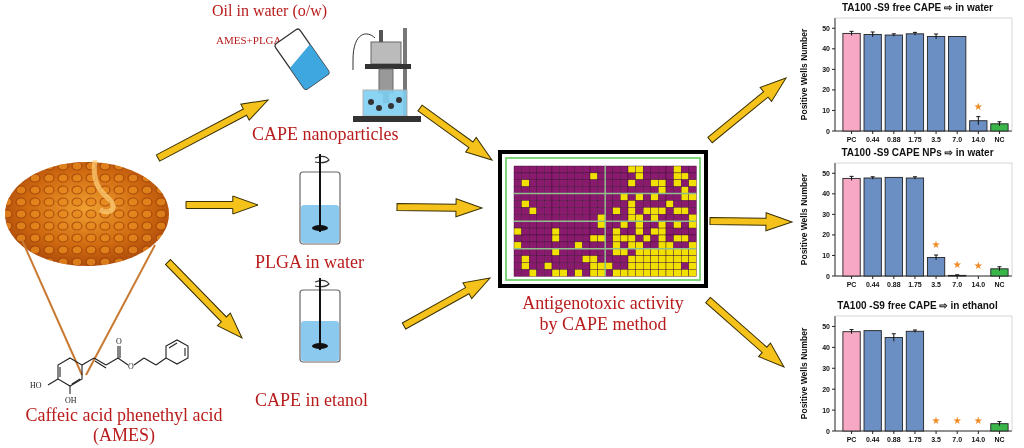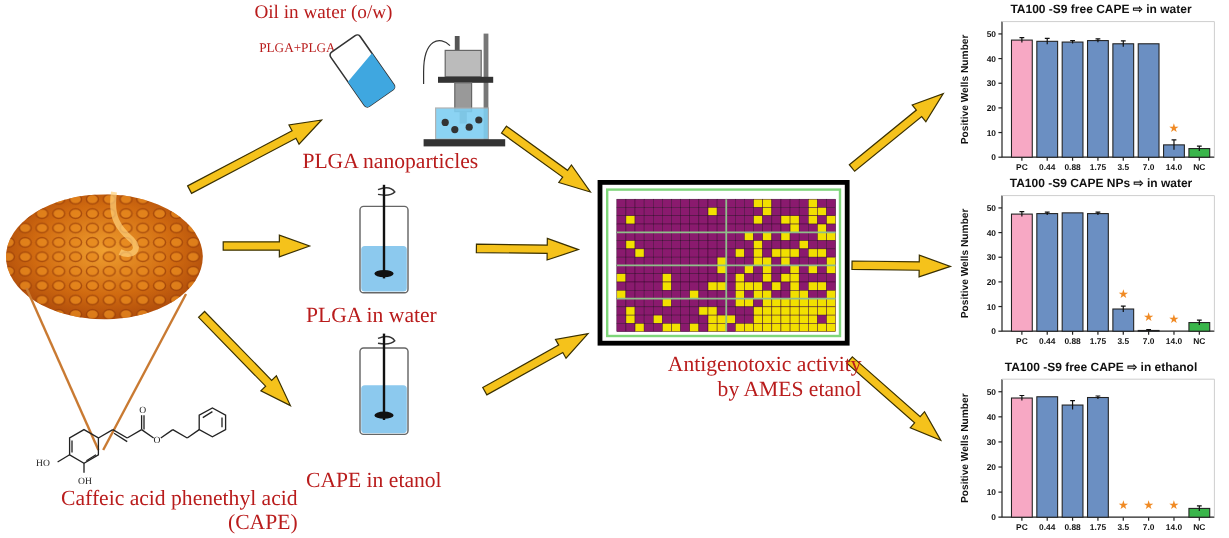--- a/index.html
+++ b/index.html
@@ -2,21 +2,21 @@
 <html><head>
 <meta charset="utf-8">
 <style>
   html, body { margin: 0; padding: 0; background: #ffffff; }
   body { width: 1024px; height: 448px; position: relative; overflow: hidden; font-family: "Liberation Serif", serif; }
   .abs { position: absolute; }
   .serif-bold { font-family: "Liberation Serif", serif; font-weight: normal; color: #b91c1c; white-space: nowrap; }
   .lbl-big { font-size: 18px; }
   .lbl-mid { font-size: 16px; }
   .lbl-small { font-size: 11px; }
-  .center { text-align: right; }
+  .center { text-align: center; }
   svg { position: absolute; overflow: visible; }
   .chart-title { font-family: "Liberation Sans", sans-serif; font-weight: bold; font-size: 10px; fill: #111; }
   .tick-lbl { font-family: "Liberation Sans", sans-serif; font-weight: bold; font-size: 7px; fill: #111; }
   .ylabel { font-family: "Liberation Sans", sans-serif; font-weight: bold; font-size: 8.5px; fill: #111; }
 </style>
 </head>
 <body>
 
 <svg id="arrows" style="left:0;top:0;" width="1024" height="448">
   <defs>
@@ -79,24 +79,24 @@
     <line x1="38" y1="39" x2="28" y2="45"></line>
     <line x1="50" y1="46" x2="50" y2="54"></line>
   </g>
   <text x="10" y="48" font-family="Liberation Serif, serif" font-size="8" fill="#222">HO</text>
   <text x="45" y="63" font-family="Liberation Serif, serif" font-size="8" fill="#222">OH</text>
   <text x="108" y="29" font-family="Liberation Serif, serif" font-size="8" fill="#222">O</text>
   <text x="96" y="4" font-family="Liberation Serif, serif" font-size="8" fill="#222">O</text>
 </svg>
 
 <div class="abs serif-bold lbl-big center" style="left:0;top:405px;width:248px;">Caffeic acid phenethyl acid</div>
-<div class="abs serif-bold lbl-big center" style="left:0;top:425px;width:248px;">(CAPE)</div>
+<div class="abs serif-bold lbl-big center" style="left:0;top:425px;width:248px;">(AMES)</div>
 
 <div class="abs serif-bold lbl-mid" style="left:212px;top:2px;">Oil in water (o/w)</div>
-<div class="abs serif-bold lbl-small" style="left:216px;top:34px;">PLGA+PLGA</div>
+<div class="abs serif-bold lbl-small" style="left:216px;top:34px;">AMES+PLGA</div>
 
 <svg style="left:270px;top:28px;" width="70" height="65">
   <g transform="rotate(-35 35 32)">
     <rect x="18" y="2" width="30" height="55" rx="3" fill="#fff" stroke="#333" stroke-width="1.3"></rect>
     <path d="M18,30 L48,22 L48,54 Q48,57 45,57 L21,57 Q18,57 18,54 Z" fill="#3fa7e0"></path>
   </g>
 </svg>
 
 <svg style="left:345px;top:20px;" width="80" height="105">
   <path d="M30,18 C22,10 8,12 8,40 L8,50" stroke="#333" stroke-width="1" fill="none"></path>
@@ -107,21 +107,21 @@
   <rect x="34" y="49" width="14" height="24" fill="#999" stroke="#666"></rect>
   <rect x="38" y="73" width="6" height="10" fill="#777"></rect>
   <rect x="18" y="70" width="44" height="26" fill="#7fcff2" stroke="#aaa" opacity="0.9"></rect>
   <circle cx="26" cy="82" r="3" fill="#333"></circle>
     <circle cx="34" cy="88" r="3" fill="#333"></circle>
   <circle cx="46" cy="86" r="3" fill="#333"></circle>
     <circle cx="54" cy="80" r="3" fill="#333"></circle>
   <rect x="8" y="96" width="68" height="6" fill="#333"></rect>
 </svg>
 
-<div class="abs serif-bold lbl-big" style="left:252px;top:124px;">PLGA nanoparticles</div>
+<div class="abs serif-bold lbl-big" style="left:252px;top:124px;">CAPE nanoparticles</div>
 
 <svg style="left:295px;top:152px;" width="50" height="95">
   <path d="M20,6 Q30,2 34,8 Q30,12 20,10" stroke="#333" fill="none" stroke-width="1.2"></path>
   <rect x="5" y="20" width="40" height="72" rx="3" fill="#fff" stroke="#666" stroke-width="1.2"></rect>
   <rect x="6" y="53" width="38" height="38" rx="3" fill="#8cc9ee"></rect>
   <line x1="25" y1="2" x2="25" y2="80" stroke="#111" stroke-width="2"></line>
   <ellipse cx="25" cy="76" rx="8" ry="3" fill="#111"></ellipse>
 </svg>
 <div class="abs serif-bold lbl-big" style="left:255px;top:252px;">PLGA in water</div>
 
@@ -521,21 +521,21 @@
     <rect x="175.60" y="119.50" width="7.60" height="6.90" fill="#f2e000" stroke="#3a0a30" stroke-width="0.4"></rect>
     <rect x="183.20" y="119.50" width="7.60" height="6.90" fill="#f2e000" stroke="#3a0a30" stroke-width="0.4"></rect>
     <rect x="190.80" y="119.50" width="7.60" height="6.90" fill="#f2e000" stroke="#3a0a30" stroke-width="0.4"></rect>
     <line x1="16" x2="198.39999999999998" y1="43.6" y2="43.6" stroke="#8fbf8a" stroke-width="1.5"></line>
     <line x1="16" x2="198.39999999999998" y1="71.2" y2="71.2" stroke="#8fbf8a" stroke-width="1.5"></line>
     <line x1="16" x2="198.39999999999998" y1="98.80000000000001" y2="98.80000000000001" stroke="#8fbf8a" stroke-width="1.5"></line>
     <line x1="107.19999999999999" x2="107.19999999999999" y1="16" y2="126.4" stroke="#8fbf8a" stroke-width="1.5"></line>
   </svg>
 
 <div class="abs serif-bold lbl-big center" style="left:488px;top:293px;width:230px;">Antigenotoxic activity</div>
-<div class="abs serif-bold lbl-big center" style="left:488px;top:314px;width:230px;">by AMES etanol</div>
+<div class="abs serif-bold lbl-big center" style="left:488px;top:314px;width:230px;">by CAPE method</div>
 
 <svg id="chart0" style="left:790px;top:0px;" width="234" height="148">
     <text x="127.5" y="11" text-anchor="middle" class="chart-title">TA100 -S9 free CAPE ⇨ in water</text>
     <text x="0" y="0" text-anchor="middle" class="ylabel" transform="translate(17,74.5) rotate(-90)">Positive Wells Number</text>
     <line x1="45" y1="18" x2="45" y2="131" stroke="#222" stroke-width="1"></line>
     <line x1="45" y1="131" x2="222" y2="131" stroke="#222" stroke-width="1"></line>
     <line x1="45" y1="18" x2="222" y2="18" stroke="#ccc" stroke-width="0.8"></line>
     <line x1="222" y1="18" x2="222" y2="131" stroke="#ccc" stroke-width="0.8"></line>
     <line x1="42" y1="131" x2="45" y2="131" stroke="#222" stroke-width="1"></line>
     <text x="40" y="133.5" text-anchor="end" class="tick-lbl">0</text>

